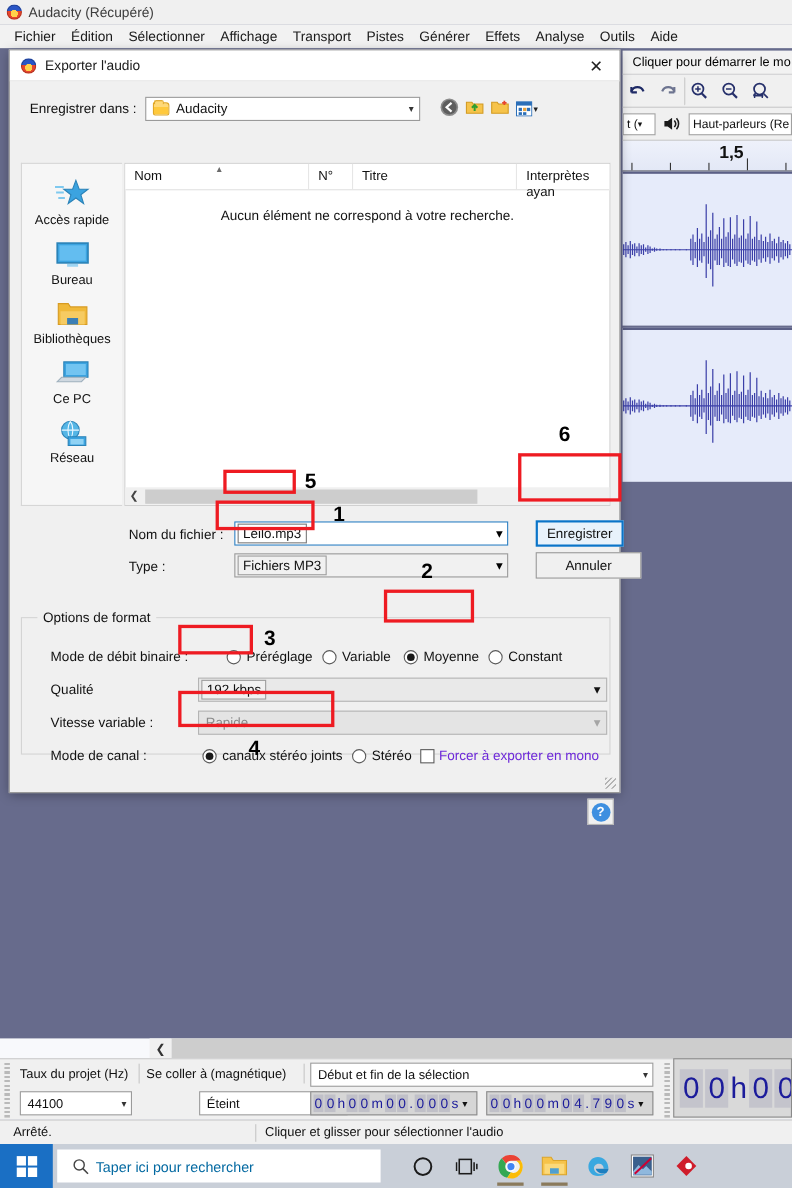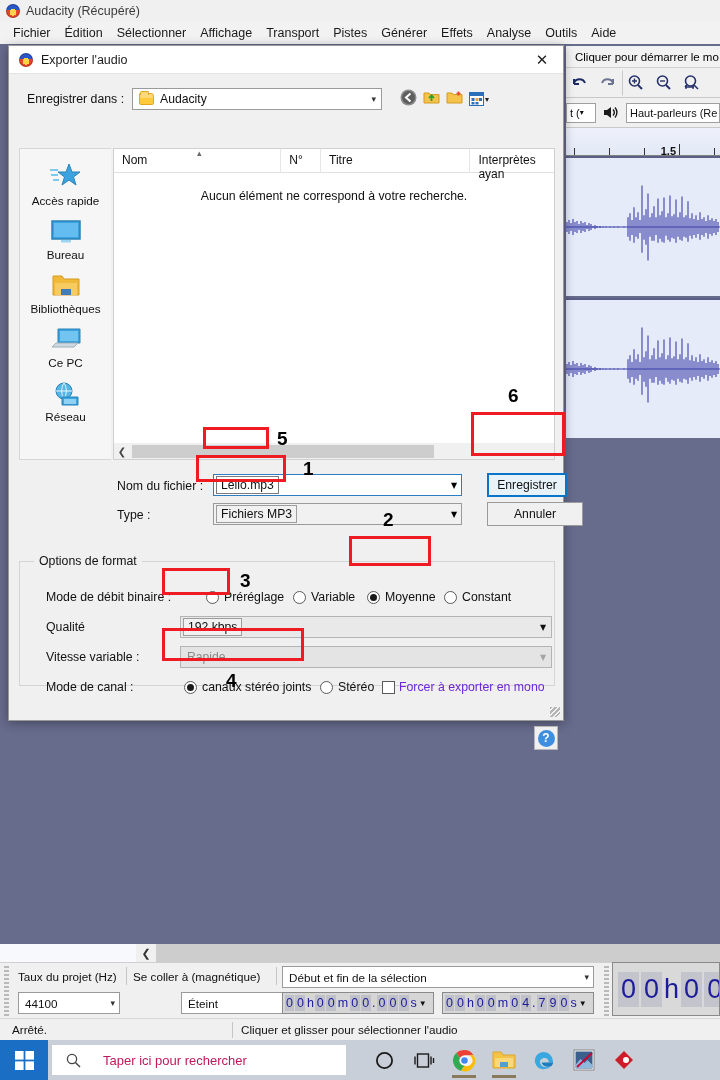--- a/index.html
+++ b/index.html
@@ -57,21 +57,21 @@
     height:20px; border:1px solid #a0a0a0; background:#fff; font-size:11px;
     display:flex; align-items:center; padding:0 3px; color:#111; overflow:hidden; white-space:nowrap;
   }
 
   
   .ad-ruler {
     position:absolute; left:566px; top:128px; width:154px; height:28px;
     background:linear-gradient(180deg,#eef1fb 0%, #e3e8f6 100%);
     border-bottom:1px solid #808080; overflow:hidden;
   }
-  .ad-ruler .rl-label { position:absolute; right:44px; top:17px; font-size:11px; font-weight:bold; color:#111; }
+  .ad-ruler .rl-label { position:absolute; right:44px; top:3px; font-size:16px; font-weight:bold; color:#111; }
   .ad-ruler .tick { position:absolute; bottom:0; width:1px; background:#333; }
 
   
   .ad-track {
     position:absolute; left:566px; width:154px; background:#e6ebfa; overflow:hidden;
     border-top:2px solid #5b5f86;
   }
   #track1 { top:156px; height:140px; }
   #track2 { top:298px; height:140px; }
   .ad-wave { position:absolute; left:0; top:0; width:100%; height:100%; }
@@ -125,21 +125,21 @@
   
   .taskbar {
     position:absolute; left:0; top:1040px; width:720px; height:40px;
     background:#c9cfd8; display:flex; align-items:center;
   }
   .tb-start {
     width:48px; height:40px; display:flex; align-items:center; justify-content:center; background:#1a6fc4;
   }
   .tb-search {
     width:294px; height:30px; margin-left:4px; background:#ffffff; display:flex; align-items:center;
-    gap:22px; padding-left:14px; font-size:13px; color:#be185d;
+    gap:6px; padding-left:14px; font-size:13px; color:#0369a1;
   }
   .tb-icons { display:flex; align-items:center; gap:0; margin-left:18px; }
   .tb-icon { width:40px; height:40px; display:flex; align-items:center; justify-content:center; position:relative; }
 
   
   #export-dialog {
     position:absolute; left:8px; top:45px; width:556px; height:676px;
     background:#f0f0f0; border:1px solid #999; box-shadow:0 2px 10px rgba(0,0,0,.35);
   }
   .dlg-title {

